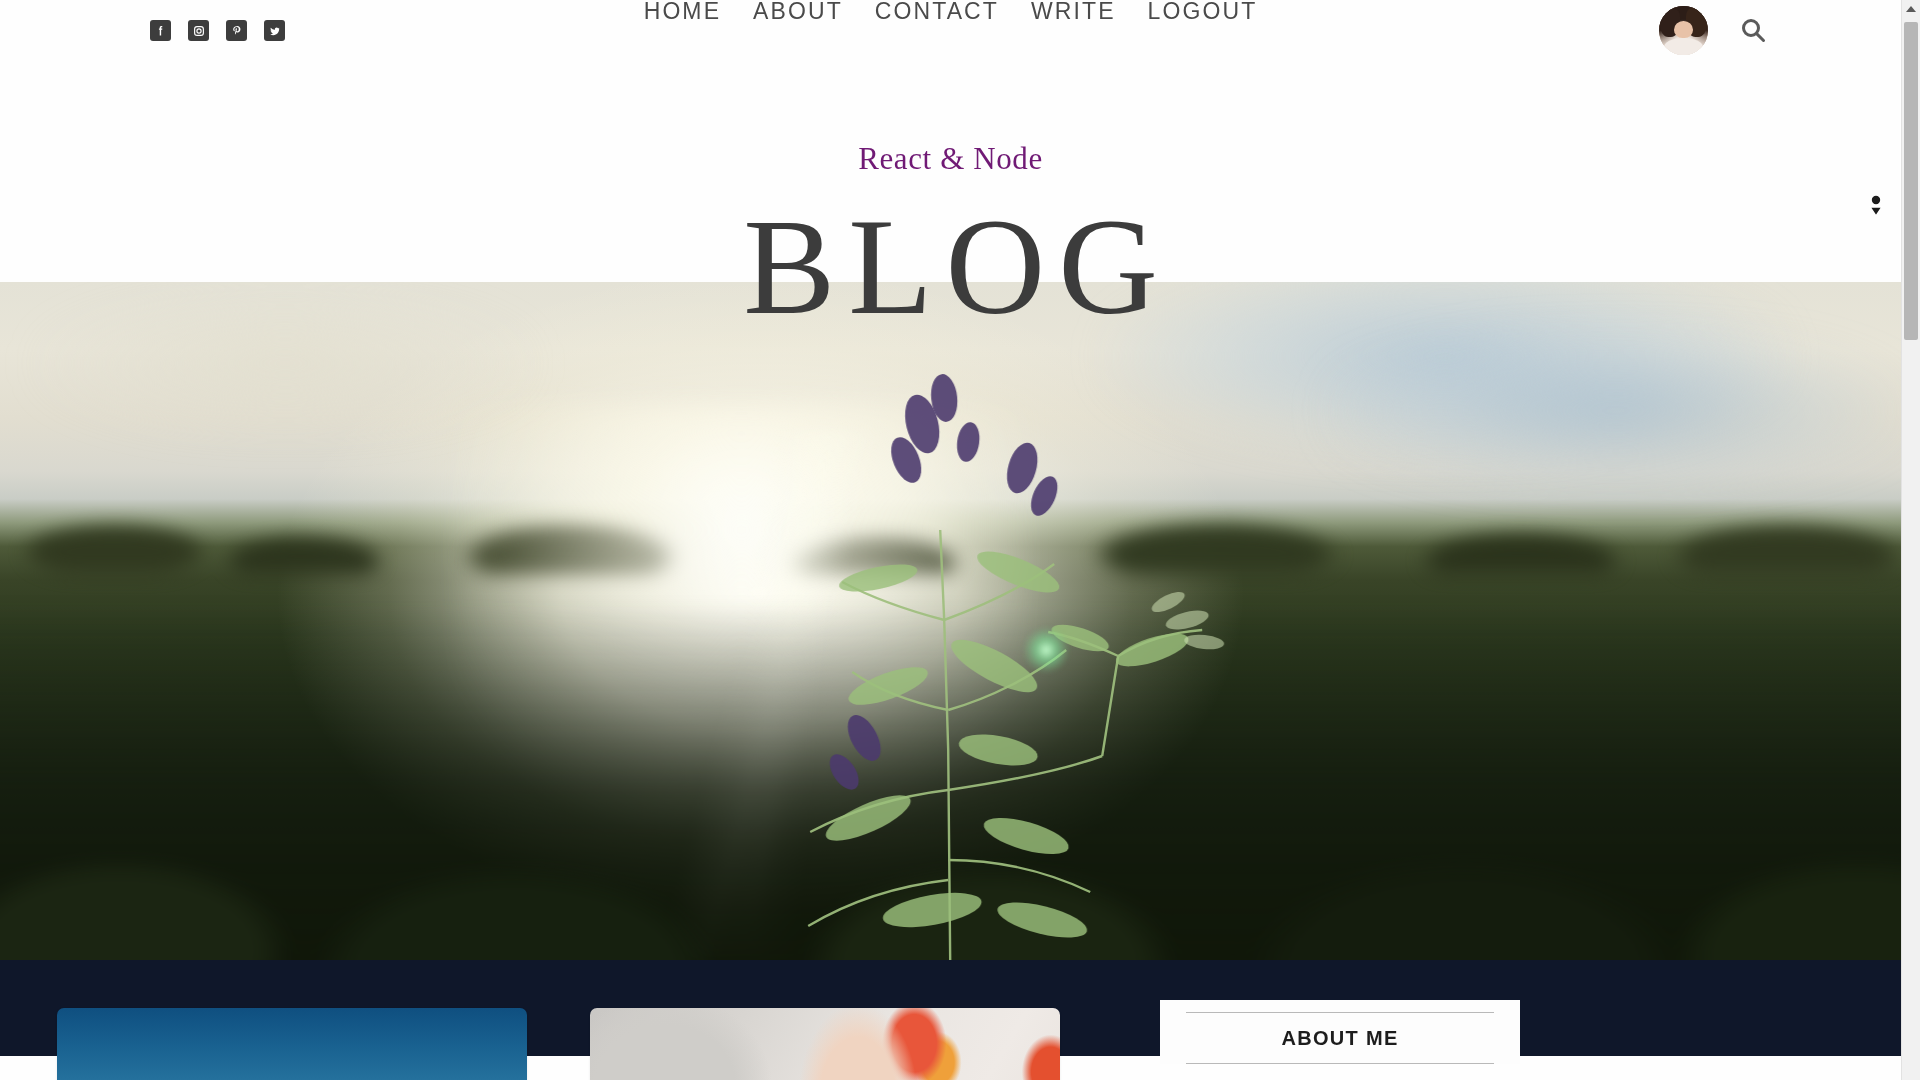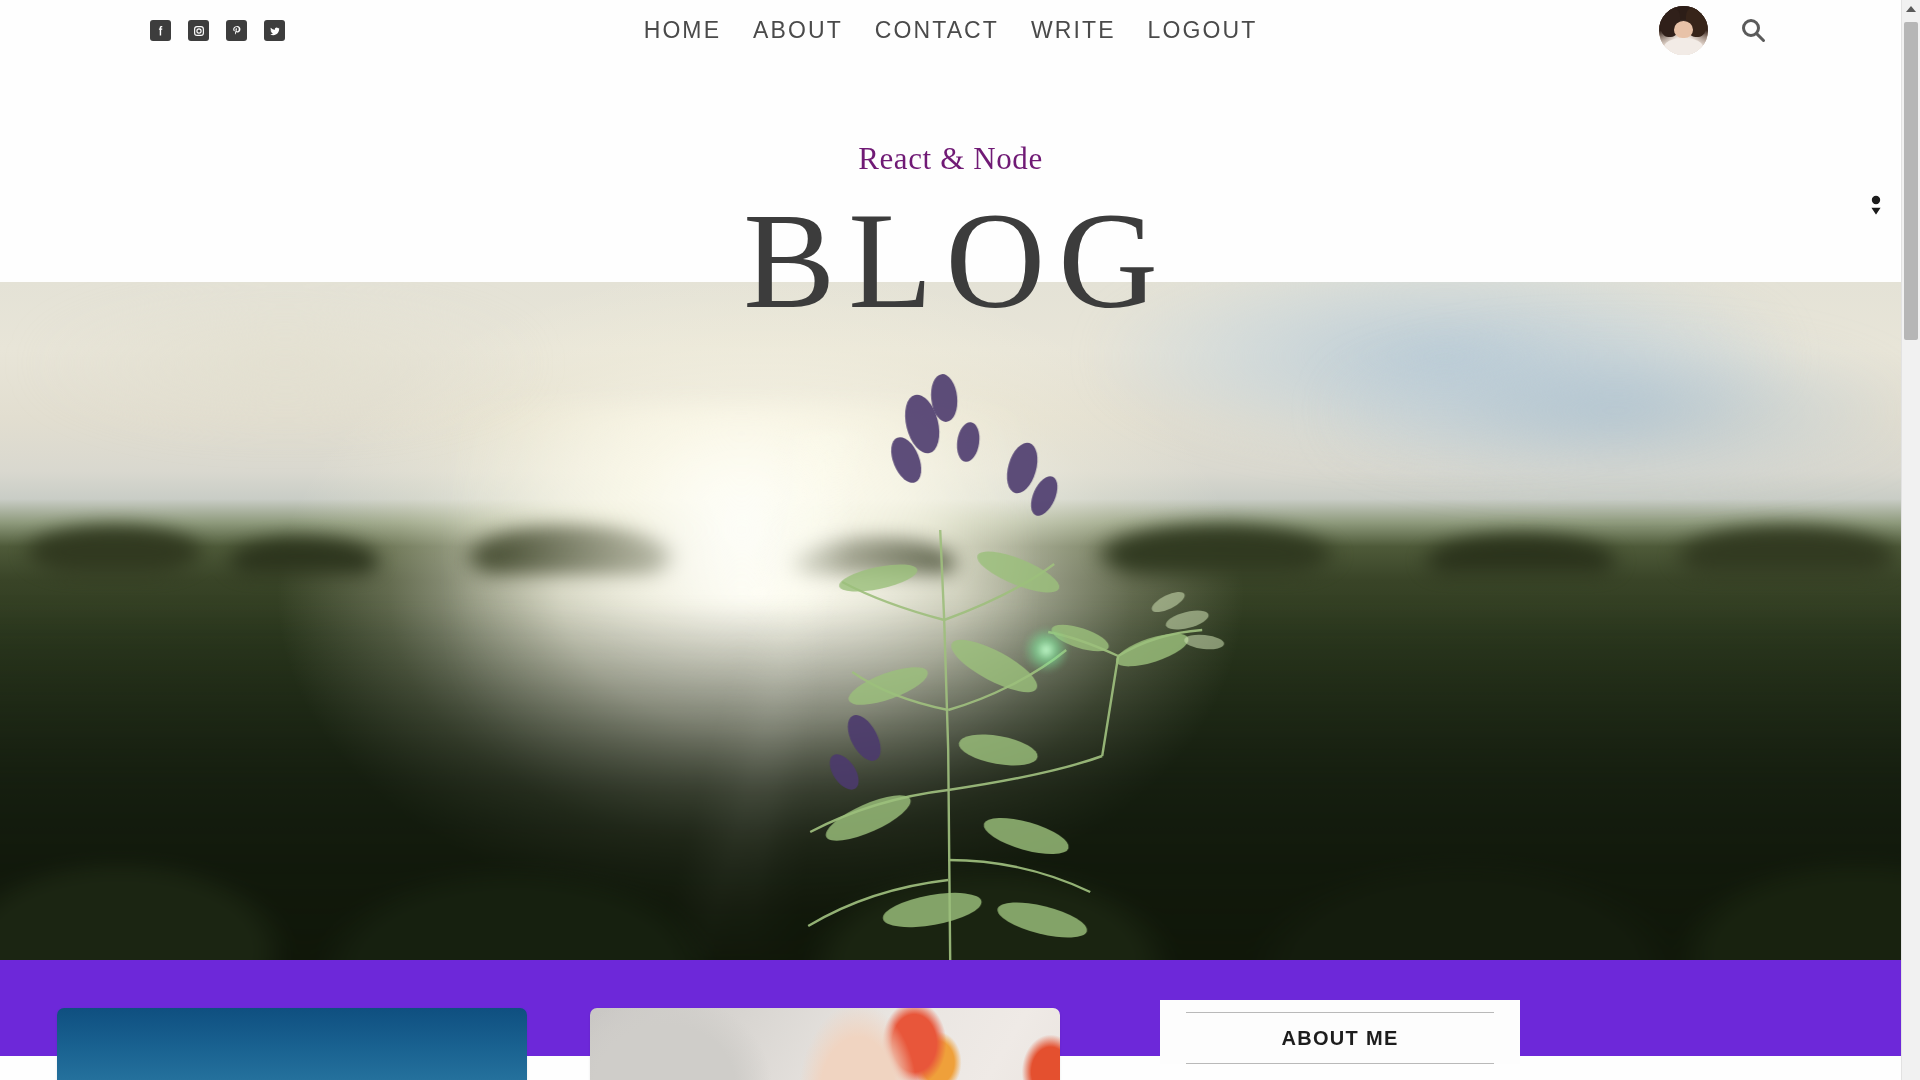--- a/index.html
+++ b/index.html
@@ -59,21 +59,21 @@
     cursor: pointer;
   }
   .social-icon svg { display: block; }
 
   #nav {
     position: absolute;
     left: 0; top: 0;
     width: 1901px;
     height: 60px;
     display: flex;
-    align-items: center;
+    align-items: flex-start;
     justify-content: center;
     gap: 32px;
   }
   .nav-link {
     font-family: "Liberation Sans", sans-serif;
     font-size: 23px;
     font-weight: 300;
     letter-spacing: 2.1px;
     color: #4a4a4a;
     text-transform: uppercase;
@@ -274,32 +274,32 @@
     color: #701a75;
     letter-spacing: 0.6px;
     line-height: 1.2;
   }
   #hero-main {
     font-family: "Liberation Serif", serif;
     font-size: 138px;
     color: #3c3c3c;
     letter-spacing: 13px;
     line-height: 1.22;
-    margin-top: 0;
+    margin-top: 6px;
     text-indent: 13px;
   }
 
   
   #content {
     position: absolute;
     left: 0;
     top: 960px;
     width: 1901px;
     height: 96px;
-    background: #6d28d9;
+    background: #0f172a;
     z-index: 8;
   }
   #posts {
     position: absolute;
     left: 57px;
     top: 48px;
     display: flex;
     gap: 63px;
   }
   .post-card {

